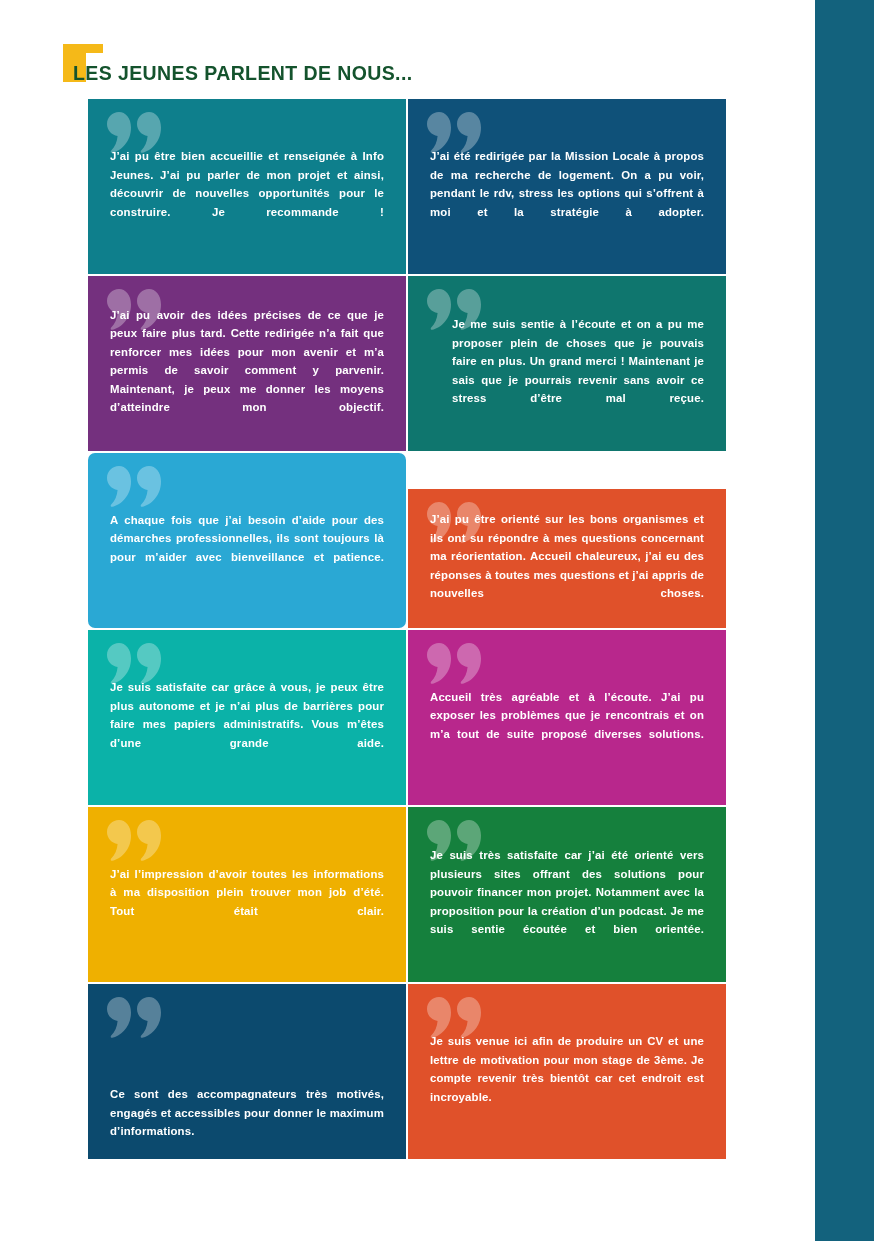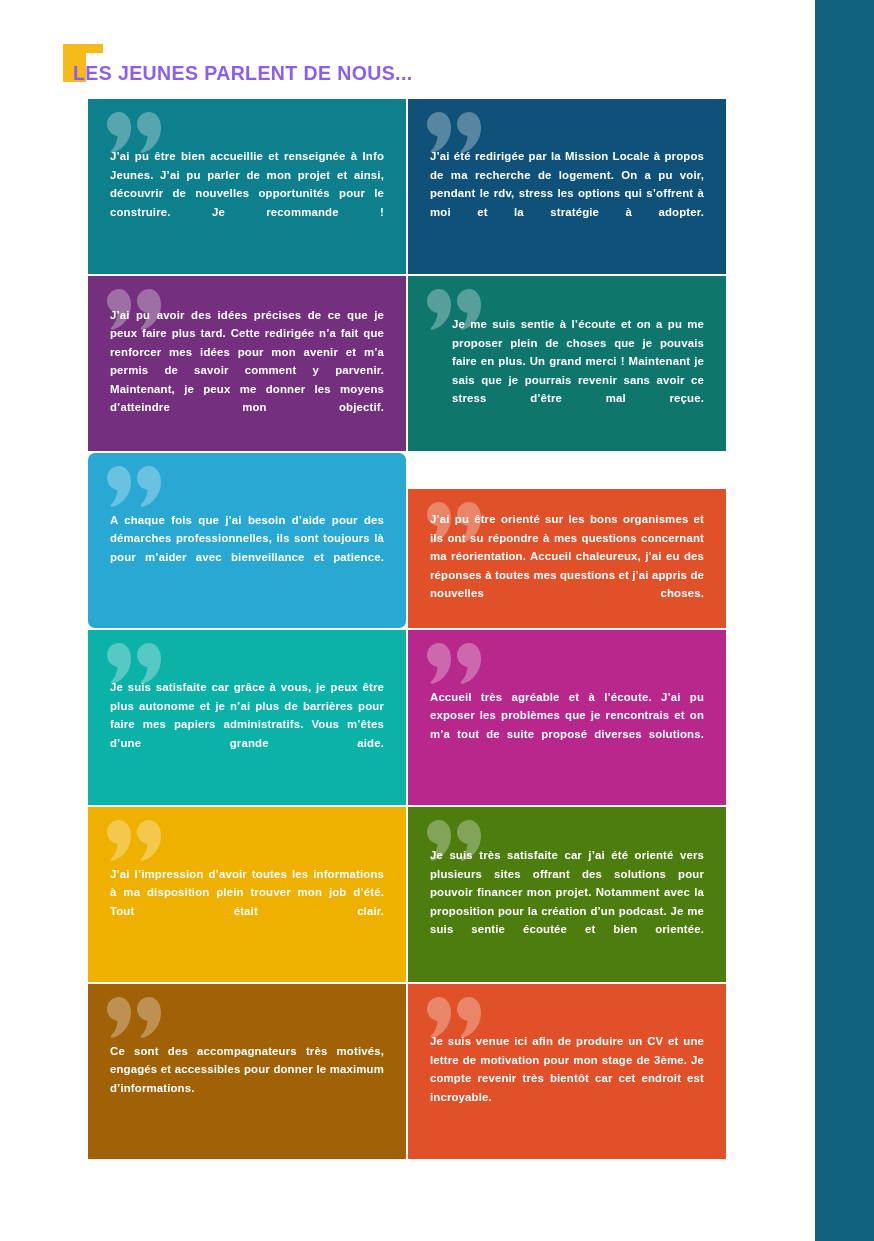--- a/index.html
+++ b/index.html
@@ -124,21 +124,21 @@
 </style>
 </head>
 <body>
 
 <div id="page">
 
   <div id="right-band" style="background: rgb(19, 98, 125);"></div>
 
   <div id="header">
     <div id="corner-bracket" style="background: rgb(245, 185, 24);"></div>
-    <div id="page-title" style="color: #8b5cf6;">LES JEUNES PARLENT DE NOUS...</div>
+    <div id="page-title" style="color: #14532d;">LES JEUNES PARLENT DE NOUS...</div>
   </div>
 
   <div id="grid">
       <div class="card" style="background: rgb(14, 127, 140);">
         <span class="quote-mark">
           <svg viewBox="0 0 58 46" xmlns="http://www.w3.org/2000/svg">
             <path fill="#ffffff" d="M13 2C6.4 2 1 7.4 1 14c0 6.1 4.6 11.2 10.6 11.9 c-0.4 5.6-2.6 10.6-6.4 14.6c-1 1.1-0.3 2.6 1 2.3C14.5 41.1 25 32.2 25 17.5 C25 8.1 19.6 2 13 2z"></path>
             <path fill="#ffffff" d="M43 2c-6.6 0-12 5.4-12 12c0 6.1 4.6 11.2 10.6 11.9 c-0.4 5.6-2.6 10.6-6.4 14.6c-1 1.1-0.3 2.6 1 2.3C44.5 41.1 55 32.2 55 17.5 C55 8.1 49.6 2 43 2z"></path>
           </svg>
         </span>
@@ -209,30 +209,30 @@
       </div>
       <div class="card" style="background: rgb(239, 176, 0);">
         <span class="quote-mark">
           <svg viewBox="0 0 58 46" xmlns="http://www.w3.org/2000/svg">
             <path fill="#ffffff" d="M13 2C6.4 2 1 7.4 1 14c0 6.1 4.6 11.2 10.6 11.9 c-0.4 5.6-2.6 10.6-6.4 14.6c-1 1.1-0.3 2.6 1 2.3C14.5 41.1 25 32.2 25 17.5 C25 8.1 19.6 2 13 2z"></path>
             <path fill="#ffffff" d="M43 2c-6.6 0-12 5.4-12 12c0 6.1 4.6 11.2 10.6 11.9 c-0.4 5.6-2.6 10.6-6.4 14.6c-1 1.1-0.3 2.6 1 2.3C44.5 41.1 55 32.2 55 17.5 C55 8.1 49.6 2 43 2z"></path>
           </svg>
         </span>
         <p class="card-text">J’ai l’impression d’avoir toutes les informations à ma disposition plein trouver mon job d’été. Tout était clair.</p>
       </div>
-      <div class="card" style="background: #4d7c0f;">
+      <div class="card" style="background: #15803d;">
         <span class="quote-mark">
           <svg viewBox="0 0 58 46" xmlns="http://www.w3.org/2000/svg">
             <path fill="#ffffff" d="M13 2C6.4 2 1 7.4 1 14c0 6.1 4.6 11.2 10.6 11.9 c-0.4 5.6-2.6 10.6-6.4 14.6c-1 1.1-0.3 2.6 1 2.3C14.5 41.1 25 32.2 25 17.5 C25 8.1 19.6 2 13 2z"></path>
             <path fill="#ffffff" d="M43 2c-6.6 0-12 5.4-12 12c0 6.1 4.6 11.2 10.6 11.9 c-0.4 5.6-2.6 10.6-6.4 14.6c-1 1.1-0.3 2.6 1 2.3C44.5 41.1 55 32.2 55 17.5 C55 8.1 49.6 2 43 2z"></path>
           </svg>
         </span>
         <p class="card-text">Je suis très satisfaite car j’ai été orienté vers plusieurs sites offrant des solutions pour pouvoir financer mon projet. Notamment avec la proposition pour la création d’un podcast. Je me suis sentie écoutée et bien orientée.</p>
       </div>
-      <div class="card" style="background: #a16207;">
+      <div class="card" style="background: #0c4a6e; justify-content: flex-end;">
         <span class="quote-mark">
           <svg viewBox="0 0 58 46" xmlns="http://www.w3.org/2000/svg">
             <path fill="#ffffff" d="M13 2C6.4 2 1 7.4 1 14c0 6.1 4.6 11.2 10.6 11.9 c-0.4 5.6-2.6 10.6-6.4 14.6c-1 1.1-0.3 2.6 1 2.3C14.5 41.1 25 32.2 25 17.5 C25 8.1 19.6 2 13 2z"></path>
             <path fill="#ffffff" d="M43 2c-6.6 0-12 5.4-12 12c0 6.1 4.6 11.2 10.6 11.9 c-0.4 5.6-2.6 10.6-6.4 14.6c-1 1.1-0.3 2.6 1 2.3C44.5 41.1 55 32.2 55 17.5 C55 8.1 49.6 2 43 2z"></path>
           </svg>
         </span>
         <p class="card-text">Ce sont des accompagnateurs très motivés, engagés et accessibles pour donner le maximum d’informations.</p>
       </div>
       <div class="card" style="background: rgb(224, 81, 42);">
         <span class="quote-mark">

